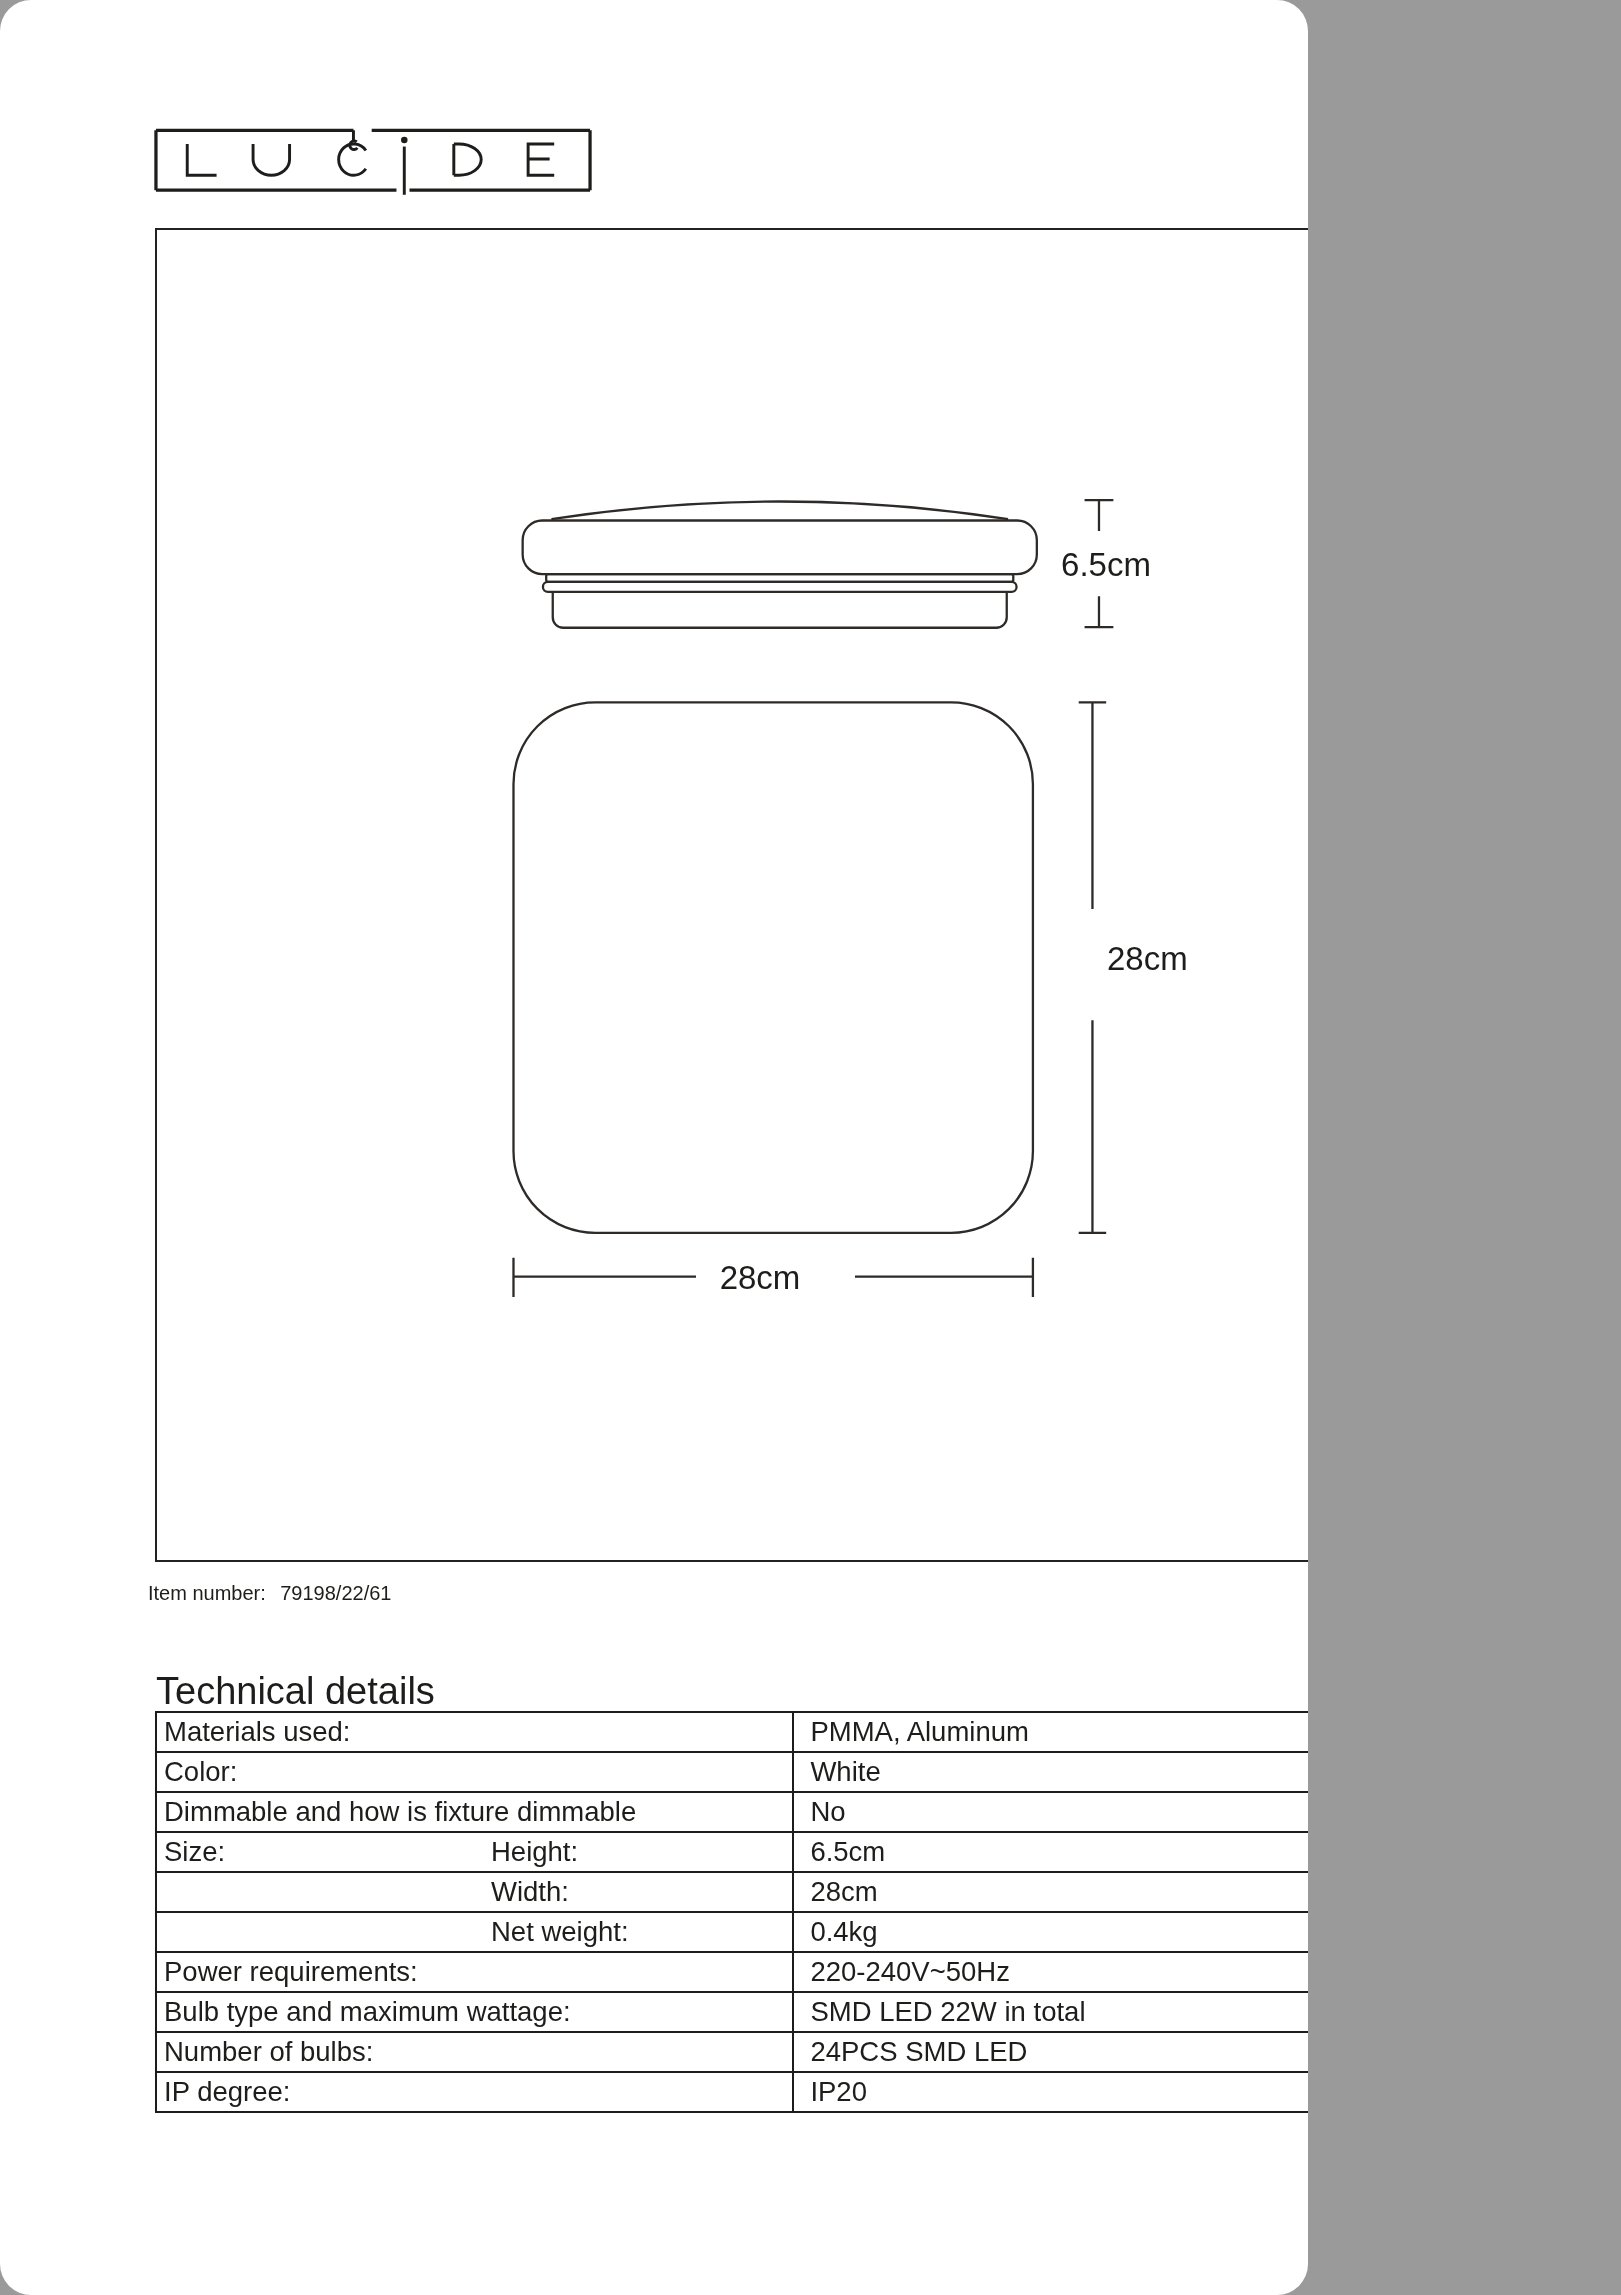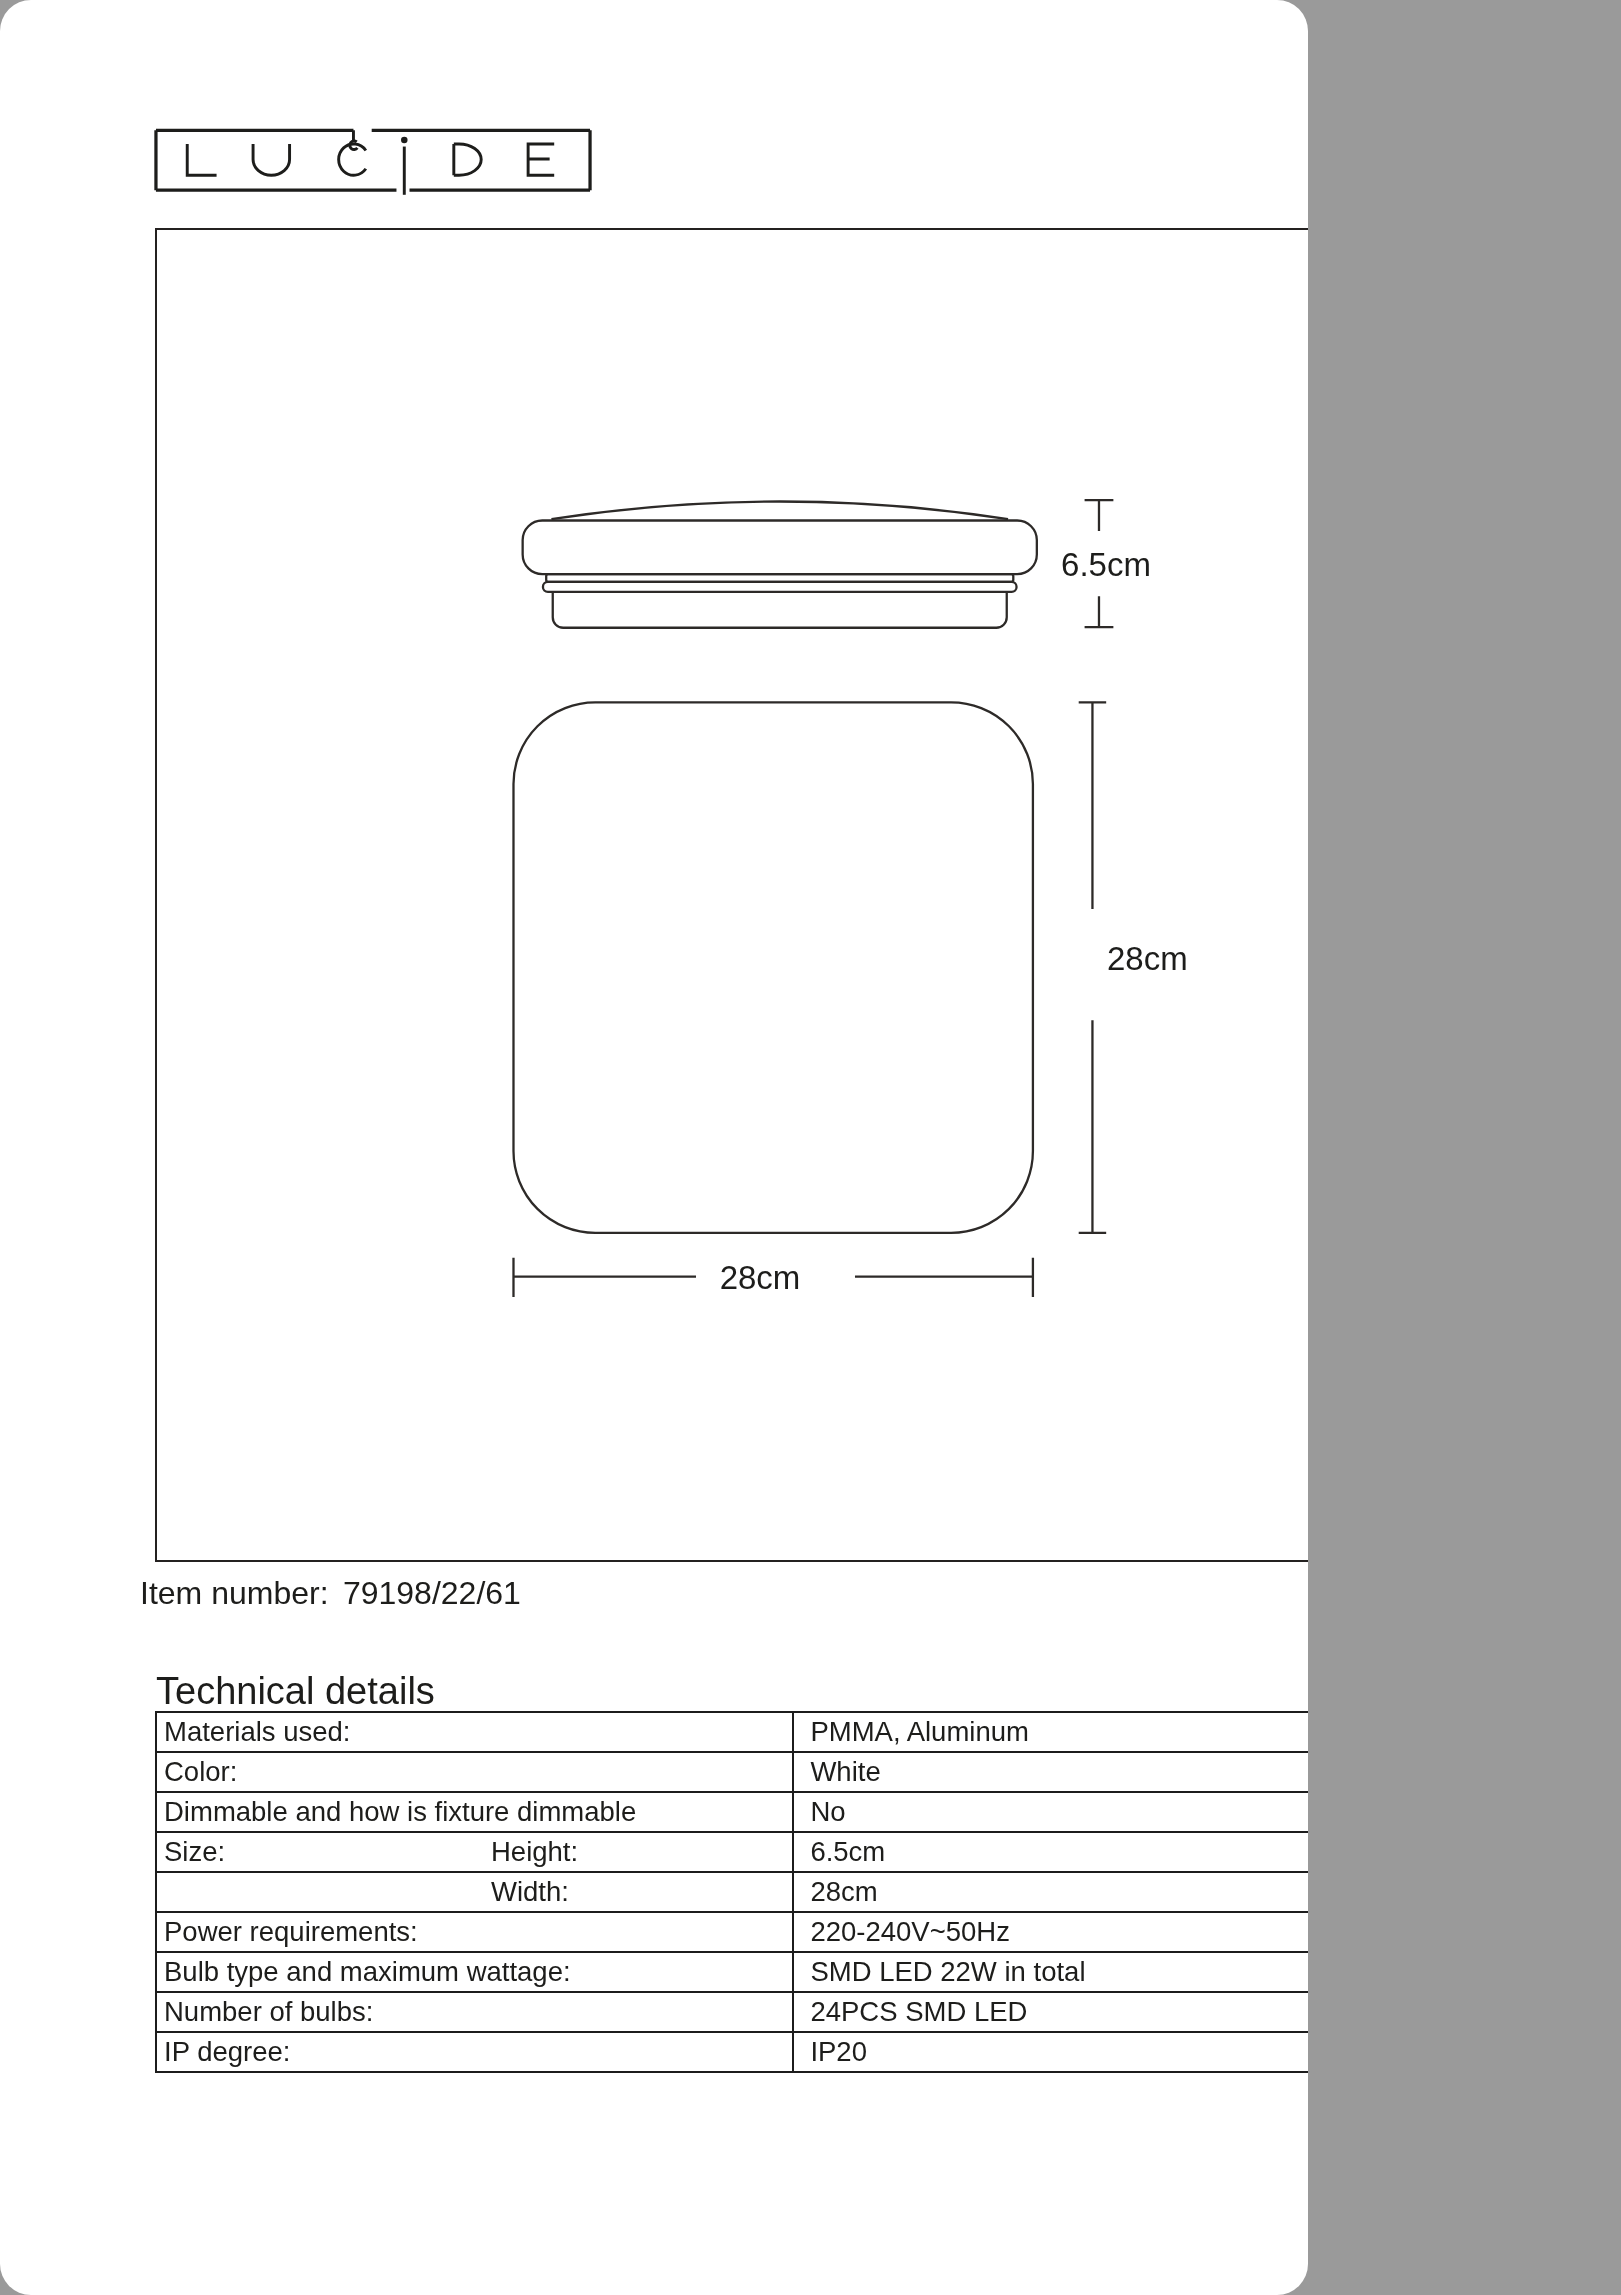--- a/index.html
+++ b/index.html
@@ -25,21 +25,21 @@
   .drawing-svg path, .drawing-svg rect{stroke:#2d2a28;stroke-width:3.5;fill:none;}
   
   .dim-label{
     position:absolute;font-size:33px;line-height:1;color:#1d1d1b;
     white-space:nowrap;letter-spacing:0;
   }
   .dim-center{transform:translate(-50%,-50%);}
   .dim-vcenter{transform:translateY(-50%);}
   
   .item-number{
-    position:absolute;left:140px;top:1575px;font-size:32px;line-height:37px;white-space:nowrap;
+    position:absolute;left:148px;top:1575px;font-size:20px;line-height:37px;white-space:nowrap;
   }
   .item-number .value{margin-left:14.4px;}
   
   .tech-heading{
     position:absolute;left:156px;top:1672px;font-size:38px;line-height:38px;white-space:nowrap;
   }
   table.specs{
     position:absolute;left:155px;top:1711px;width:1275px;
     border-collapse:collapse;table-layout:fixed;
     font-size:27.5px;color:#1d1d1b;
@@ -140,20 +140,24 @@
       </tr>
       <tr>
         <td class="lbl"><span class="cell-label">Size:</span><span class="cell-sublabel">Height:</span></td>
         <td class="val">6.5cm</td>
       </tr>
       <tr>
         <td class="lbl"><span class="cell-label"></span><span class="cell-sublabel">Width:</span></td>
         <td class="val">28cm</td>
       </tr>
       <tr>
+        <td class="lbl"><span class="cell-label"></span><span class="cell-sublabel">Net weight:</span></td>
+        <td class="val">0.4kg</td>
+      </tr>
+      <tr>
         <td class="lbl"><span class="cell-label">Power requirements:</span><span class="cell-sublabel"></span></td>
         <td class="val">220-240V~50Hz</td>
       </tr>
       <tr>
         <td class="lbl"><span class="cell-label">Bulb type and maximum wattage:</span><span class="cell-sublabel"></span></td>
         <td class="val">SMD LED 22W in total</td>
       </tr>
       <tr>
         <td class="lbl"><span class="cell-label">Number of bulbs:</span><span class="cell-sublabel"></span></td>
         <td class="val">24PCS SMD LED</td>

